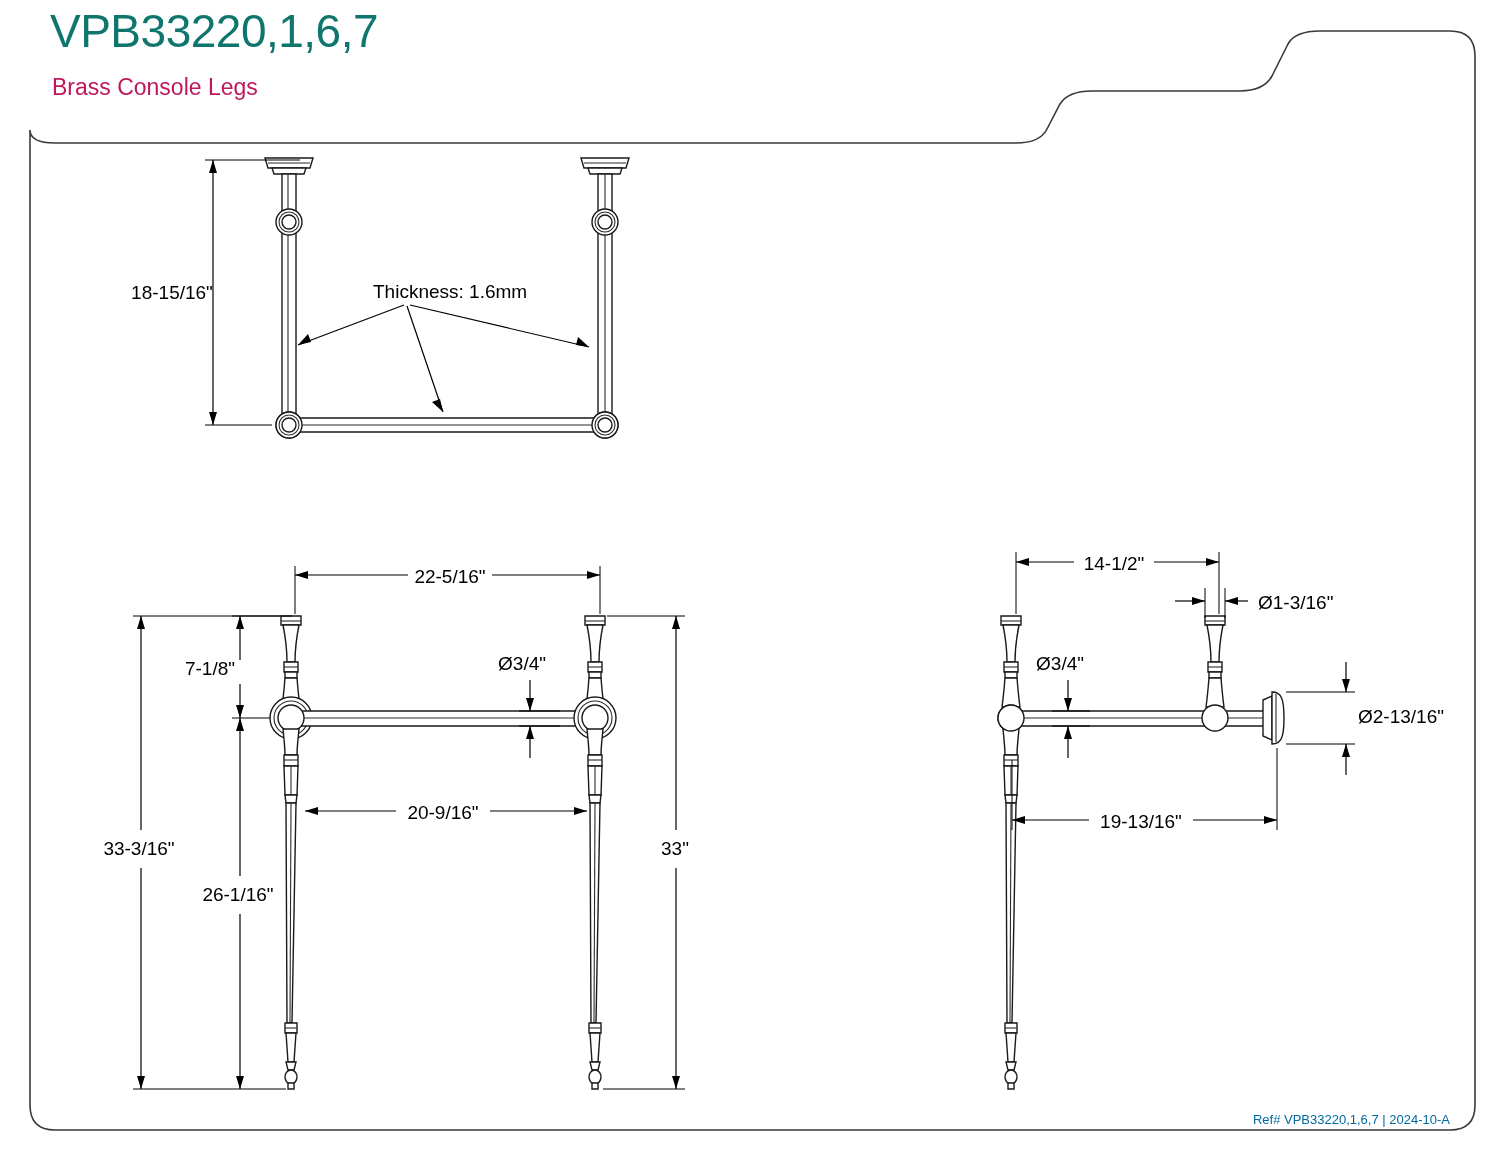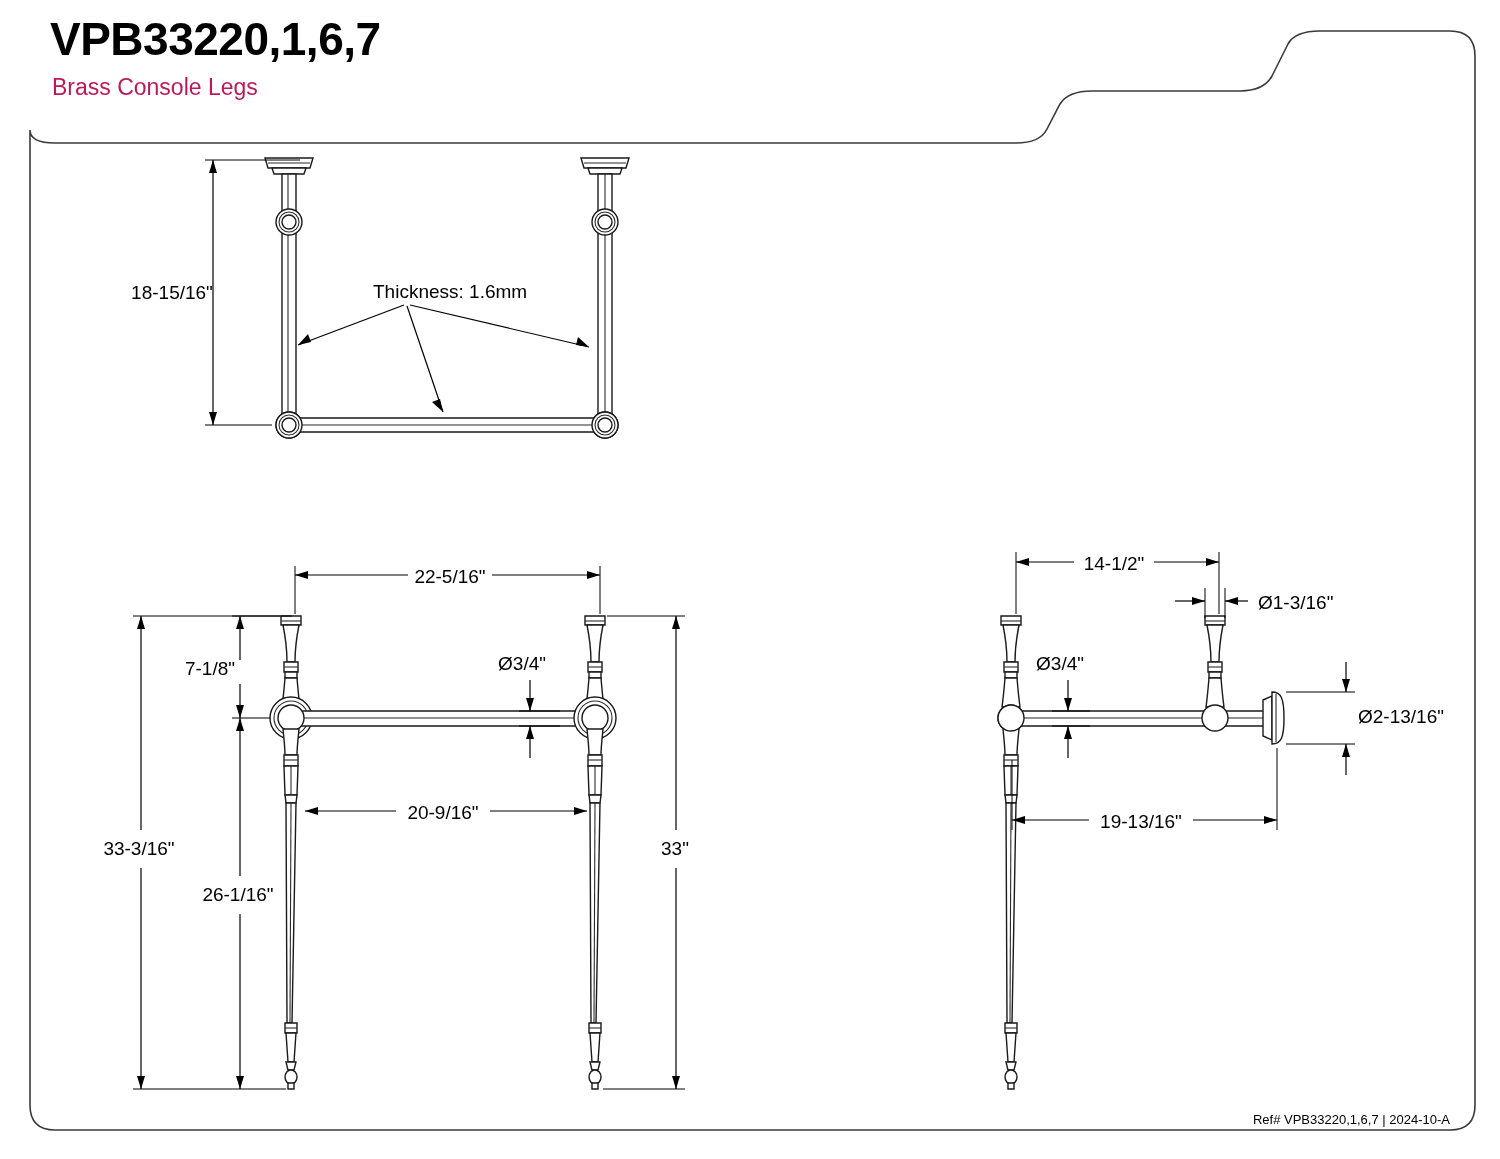--- a/index.html
+++ b/index.html
@@ -20,44 +20,43 @@
     position: absolute;
     left: 0; top: 0;
     width: 1500px;
     height: 1159px;
   }
   .title-main {
     position: absolute;
     left: 50px;
     top: 8px;
     font-size: 46px;
-    font-weight: 700;
+    font-weight: 400;
     letter-spacing: -0.5px;
     white-space: nowrap;
     line-height: 1;
-    color: #000000;
-    margin-top: 8px;
+    color: #0f766e;
   }
   .title-sub {
     position: absolute;
     left: 52px;
     top: 76px;
     font-size: 23px;
     font-weight: 400;
     white-space: nowrap;
     line-height: 1;
     color: #be185d;
   }
   .footer-ref {
     position: absolute;
     right: 50px;
     bottom: 32px;
     font-size: 13px;
     white-space: nowrap;
-    color: #000000;
+    color: #0369a1;
   }
   svg { display: block; }
   .ln      { stroke: #1a1a1a; stroke-width: 1.4; fill: none; }
   .ln-thin { stroke: #2b2b2b; stroke-width: 1.1; fill: none; }
   .ln-dim  { stroke: #000000; stroke-width: 1.2; fill: none; }
   .ln-ext  { stroke: #000000; stroke-width: 1.0; fill: none; }
   .ln-lead { stroke: #000000; stroke-width: 1.2; fill: none; }
   .fill-w  { fill: #ffffff; }
   .fill-none { fill: none; }
   .dim-text {

